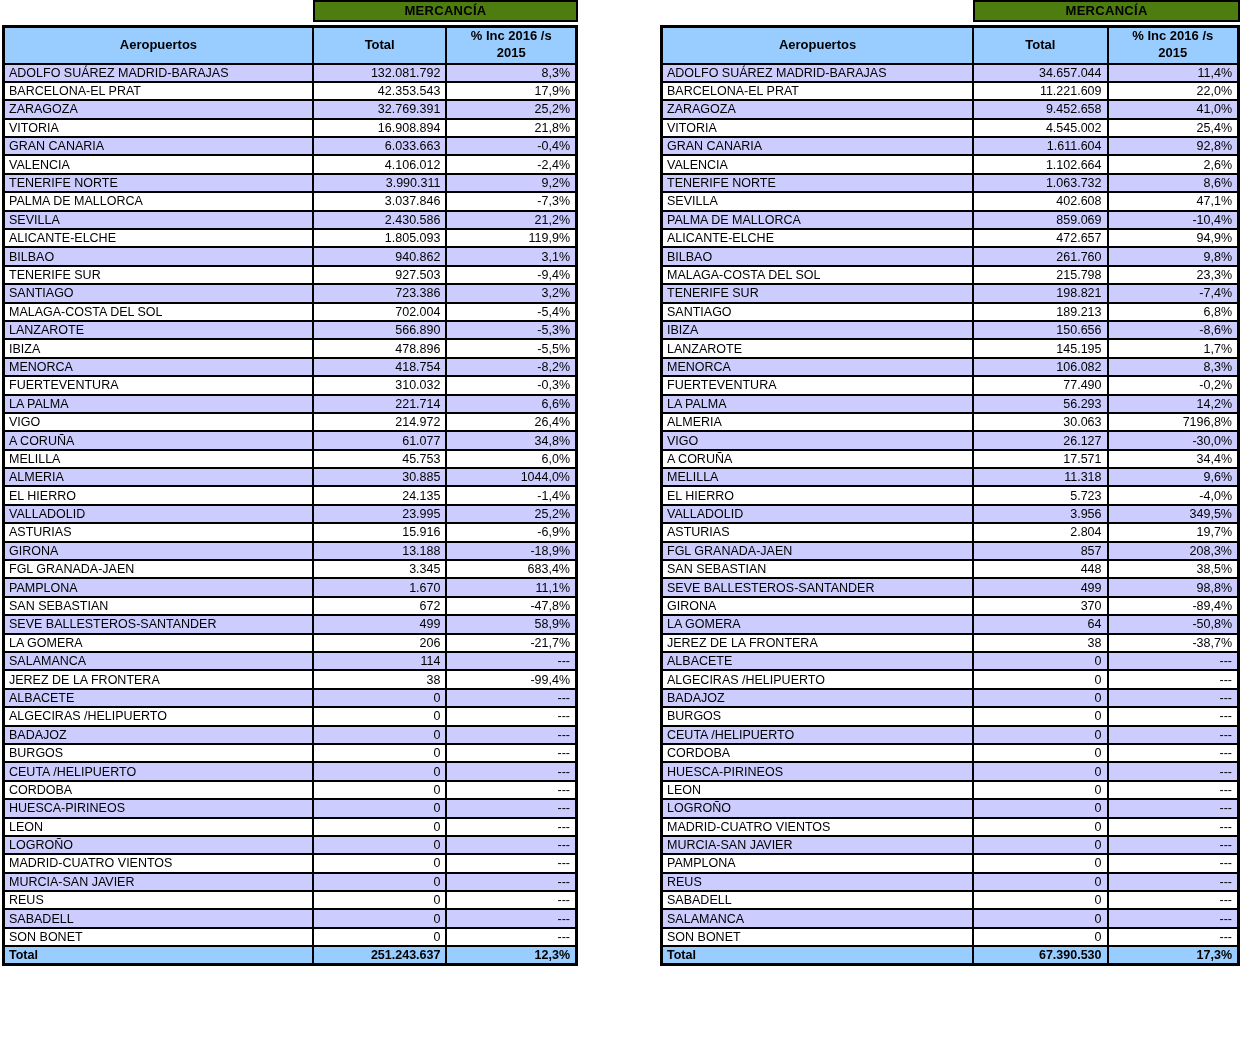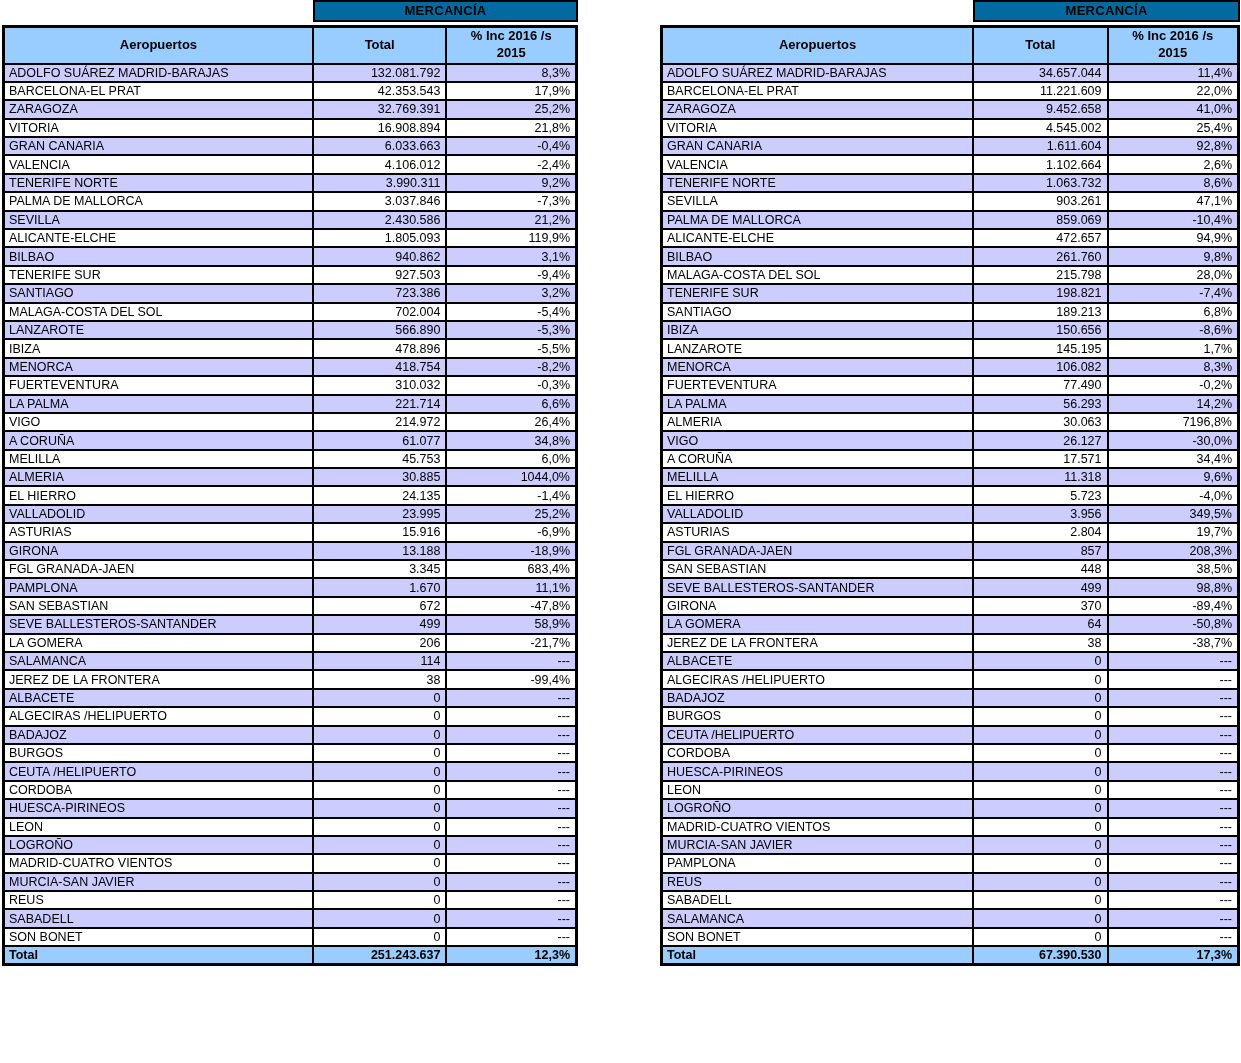--- a/index.html
+++ b/index.html
@@ -25,21 +25,21 @@
     display: flex;
     height: 22px;
   }
   .banner-spacer {
     width: 54%;
   }
   .banner-cell {
     width: 46%;
     box-sizing: border-box;
     border: 2px solid #000;
-    background: #0369a1;
+    background: #4d7c0f;
     color: #000;
     font-weight: bold;
     font-size: 13px;
     text-align: center;
     line-height: 18px;
     letter-spacing: 0.3px;
   }
   .banner-gap { height: 3px; }
 
   table.cargo {
@@ -420,42 +420,42 @@
           <td class="num">1.102.664</td>
           <td class="num">2,6%</td>
         </tr>
         <tr>
           <td class="name">TENERIFE NORTE</td>
           <td class="num">1.063.732</td>
           <td class="num">8,6%</td>
         </tr>
         <tr>
           <td class="name">SEVILLA</td>
-          <td class="num">903.261</td>
+          <td class="num">402.608</td>
           <td class="num">47,1%</td>
         </tr>
         <tr>
           <td class="name">PALMA DE MALLORCA</td>
           <td class="num">859.069</td>
           <td class="num">-10,4%</td>
         </tr>
         <tr>
           <td class="name">ALICANTE-ELCHE</td>
           <td class="num">472.657</td>
           <td class="num">94,9%</td>
         </tr>
         <tr>
           <td class="name">BILBAO</td>
           <td class="num">261.760</td>
           <td class="num">9,8%</td>
         </tr>
         <tr>
           <td class="name">MALAGA-COSTA DEL SOL</td>
           <td class="num">215.798</td>
-          <td class="num">28,0%</td>
+          <td class="num">23,3%</td>
         </tr>
         <tr>
           <td class="name">TENERIFE SUR</td>
           <td class="num">198.821</td>
           <td class="num">-7,4%</td>
         </tr>
         <tr>
           <td class="name">SANTIAGO</td>
           <td class="num">189.213</td>
           <td class="num">6,8%</td>

